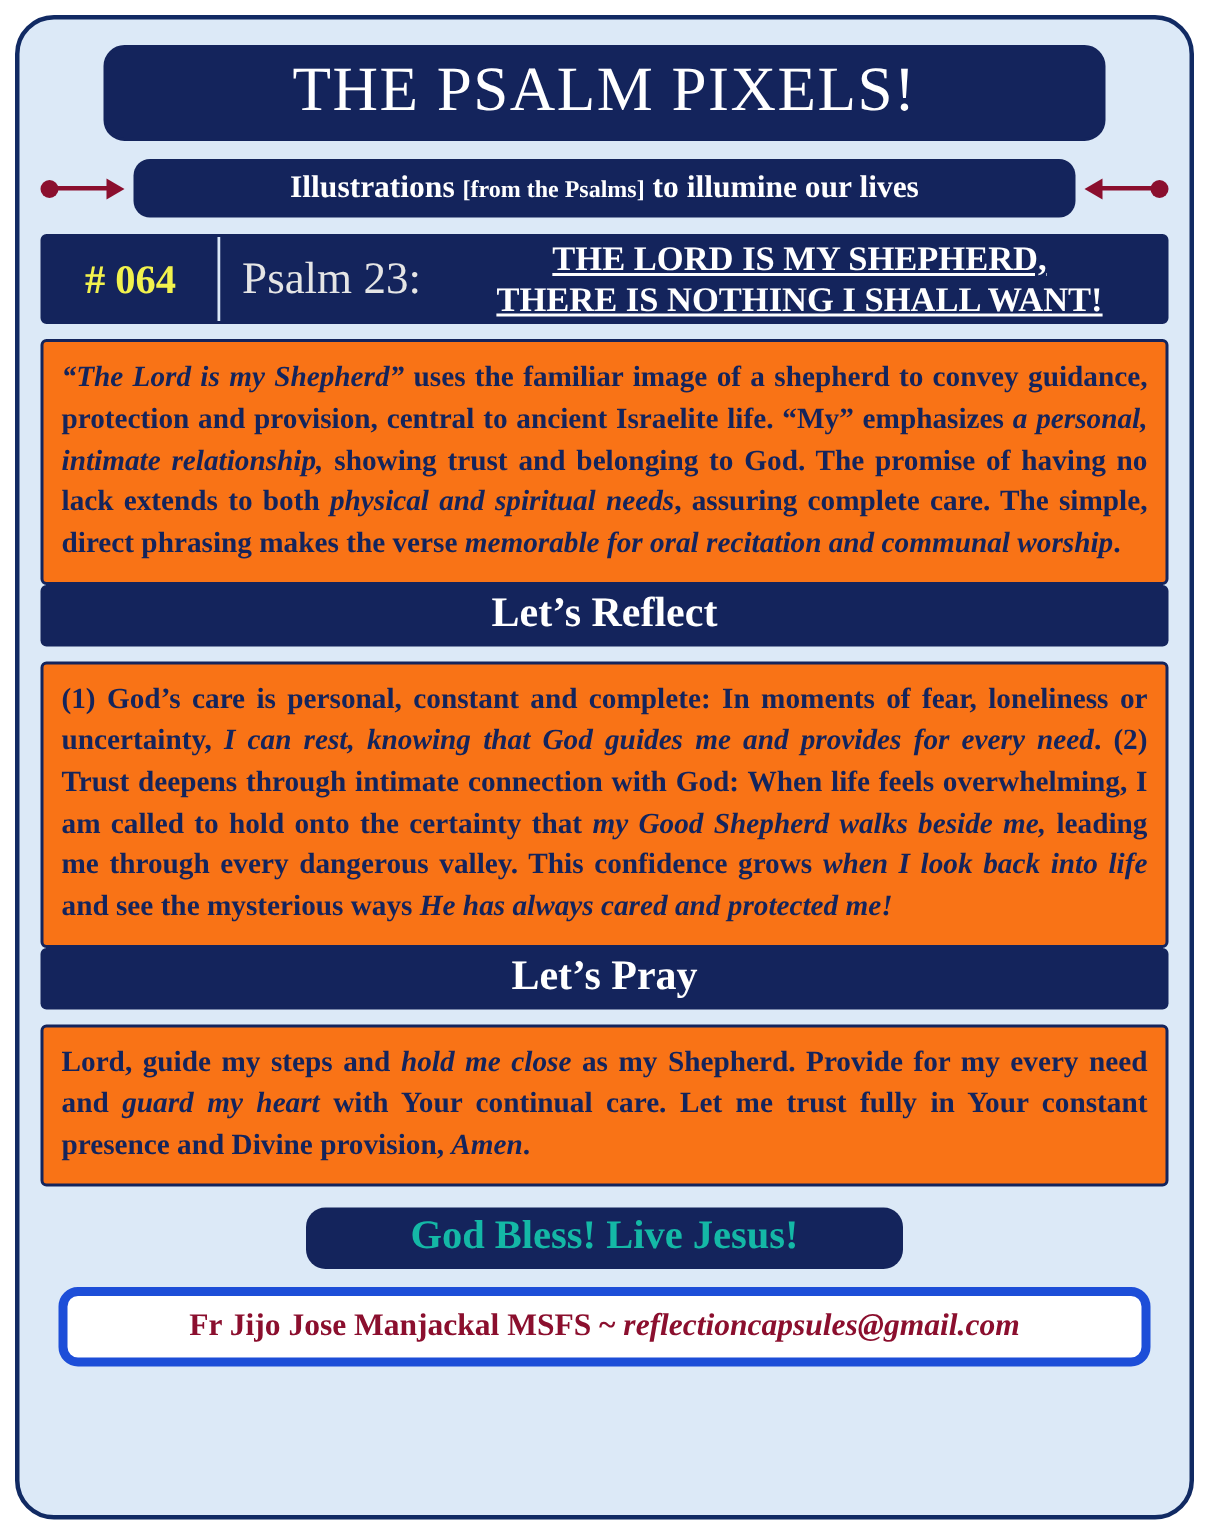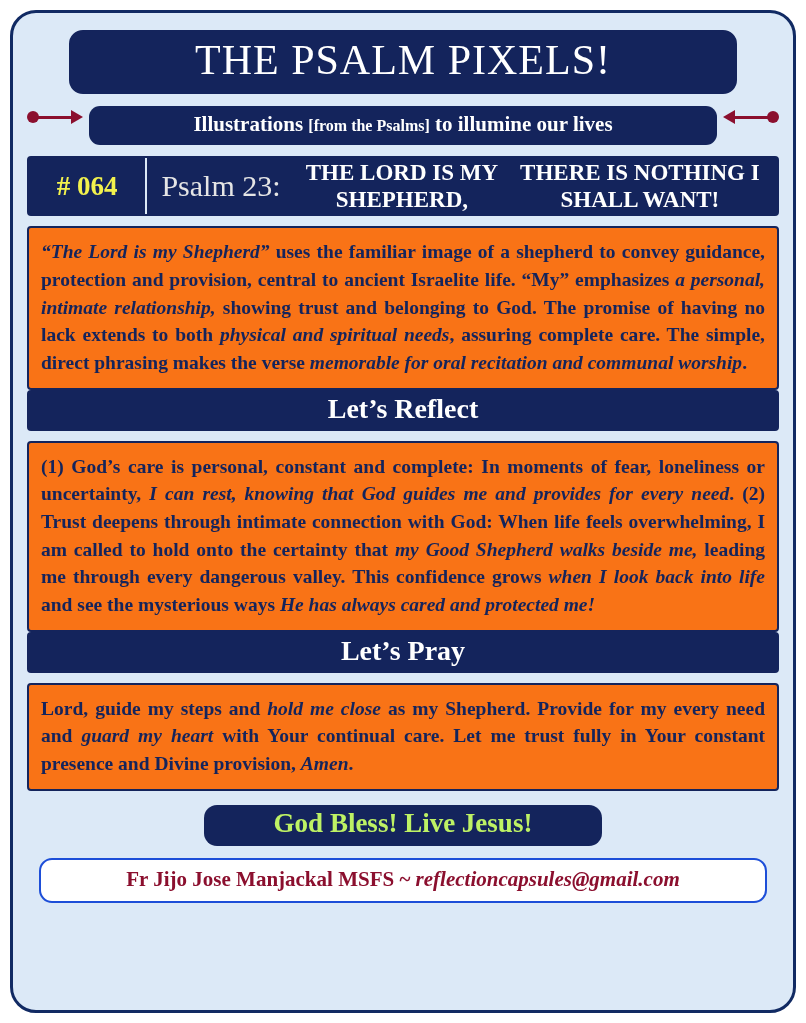--- a/index.html
+++ b/index.html
@@ -39,21 +39,21 @@
     font-weight: normal;
     font-size: 42px;
     letter-spacing: 1px;
     padding: 6px 0 10px 0;
     line-height: 1.05;
   }
 
   
   .subtitle-row {
     display: flex;
-    align-items: flex-start;
+    align-items: center;
     margin-top: 12px;
     gap: 6px;
   }
   .arrow {
     flex: 0 0 auto;
     width: 56px;
     height: 22px;
     position: relative;
   }
   .arrow .dot {
@@ -131,25 +131,26 @@
     justify-content: center;
   }
   .ref-verse {
     flex: 1 1 auto;
     background: #14245c;
     color: #ffffff;
     font-size: 23px;
     font-weight: bold;
     text-align: center;
     display: flex;
-    flex-direction: row;
+    flex-direction: column;
     align-items: center;
     justify-content: center;
     line-height: 1.18;
     padding-right: 6px;
+    text-decoration: underline;
   }
 
   
   .text-box {
     margin-top: 10px;
     background: #f97316;
     border: 2px solid #14245c;
     border-radius: 4px;
     padding: 10px 12px 11px 12px;
     color: #14245c;
@@ -171,34 +172,34 @@
     font-weight: bold;
     padding: 5px 0 8px 0;
     line-height: 1;
   }
 
   
   .bless-bar {
     margin: 14px auto 0 auto;
     width: 398px;
     background: #14245c;
-    color: #bef264;
+    color: #14b8a6;
     border-radius: 13px;
     text-align: center;
     font-size: 27px;
     font-weight: bold;
     padding: 5px 0 9px 0;
     line-height: 1;
   }
 
   
   .footer {
     margin: 12px 12px 16px 12px;
     background: #ffffff;
-    border: 2px solid #1d4ed8;
+    border: 6px solid #1d4ed8;
     border-radius: 13px;
     text-align: center;
     color: #8b0f2e;
     font-size: 21px;
     font-weight: bold;
     padding: 7px 0 9px 0;
   }
   .footer .email {
     font-style: italic;
   }

